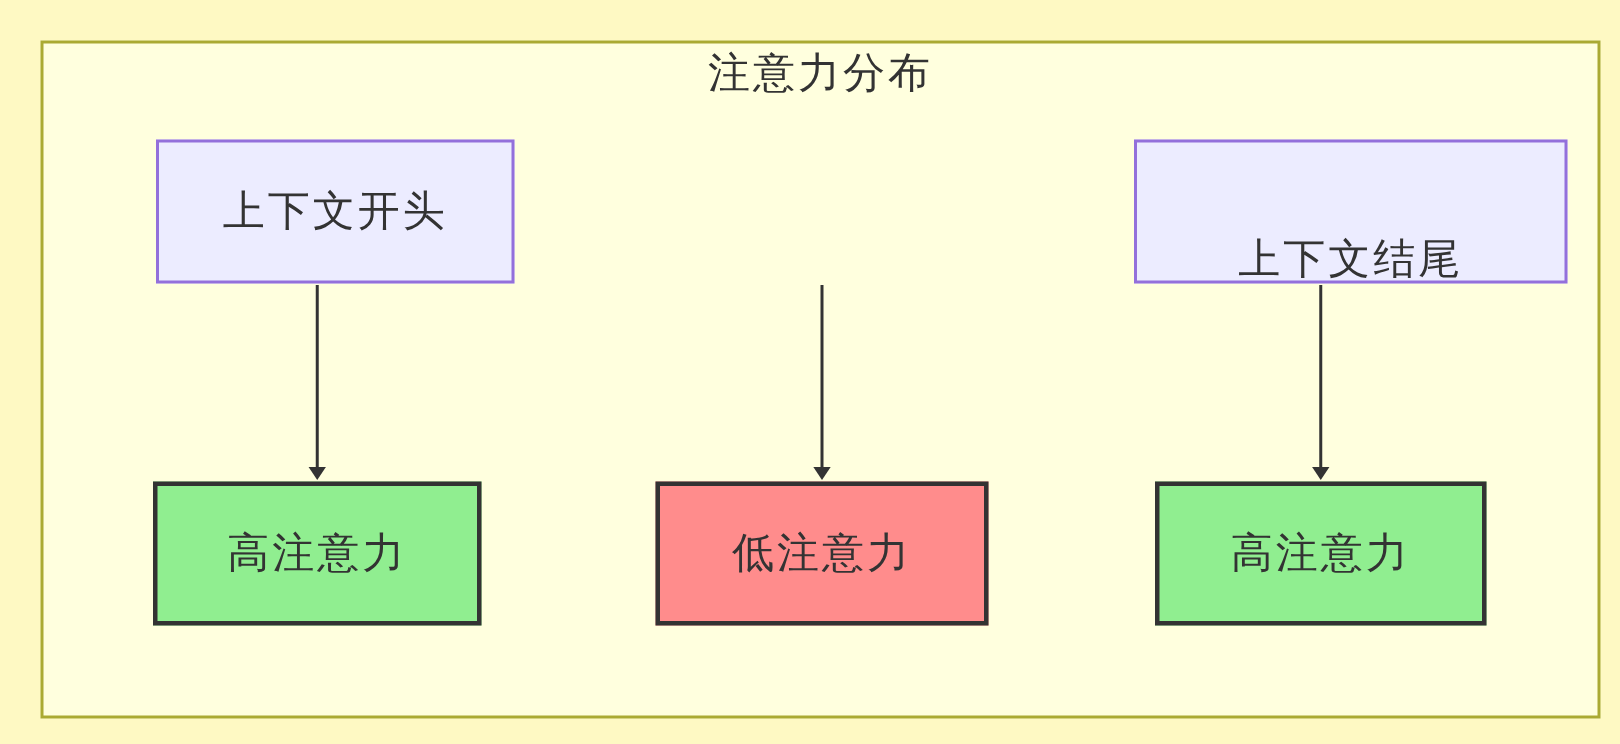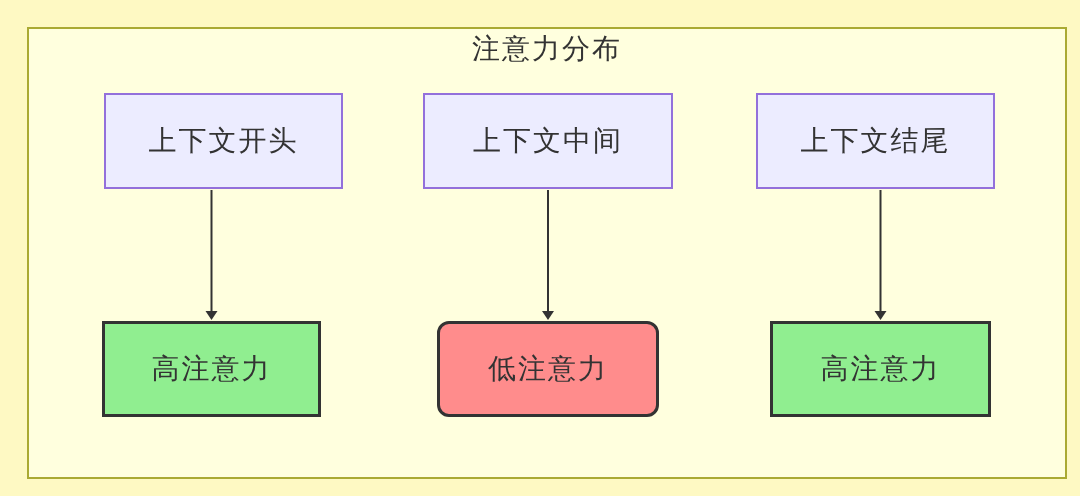--- a/index.html
+++ b/index.html
@@ -33,21 +33,21 @@
     display:flex;align-items:center;justify-content:center;
     font-size:28px;letter-spacing:2px;line-height:1;
     color:var(--c-text);
   }
   .node.ctx{
     background:var(--c-context-node-bg);
     border:2px solid var(--c-context-node-border);
   }
   .node.att{border:3px solid var(--c-attention-node-border);}
   .node.att.high{background:var(--c-high-attention-bg);}
-  .node.att.low{background:var(--c-low-attention-bg);border-radius:12px;}
+  .node.att.low{background:var(--c-low-attention-bg);}
   .edges{position:absolute;left:0;top:0;width:1080px;height:496px;pointer-events:none;}
   .edge{stroke:var(--c-arrow);stroke-width:2;fill:none;}
 </style>
 </head>
 <body>
 
 <div class="canvas">
 
   <div class="subgraph">
     <div class="subgraph-title">注意力分布</div>
@@ -61,25 +61,22 @@
     </defs>
     <path class="edge" d="M211.5,190 L211.5,318" marker-end="url(#arrowhead)"></path>
     <path class="edge" d="M548,190 L548,318" marker-end="url(#arrowhead)"></path>
     <path class="edge" d="M880.5,190 L880.5,318" marker-end="url(#arrowhead)"></path>
   </svg>
 
   <div class="node ctx" style="left:92px;top:93px;width:239px;height:96px;margin-left:12px;">
     <span>上下文开头</span>
   </div>
 
-  <div class="node ctx" style="left:423px;top:93px;width:250px;height:96px;">
-    <span>上下文中间</span>
-  </div>
 
-  <div class="node ctx" style="left:756px;top:93px;width:239px;height:96px;">
+  <div class="node ctx" style="left:756px;top:93px;width:289px;height:96px;align-items:flex-end;">
     <span>上下文结尾</span>
   </div>
 
   <div class="node att high" style="left:102px;top:321px;width:219px;height:96px;">
     <span>高注意力</span>
   </div>
 
   <div class="node att low" style="left:437px;top:321px;width:222px;height:96px;">
     <span>低注意力</span>
   </div>

